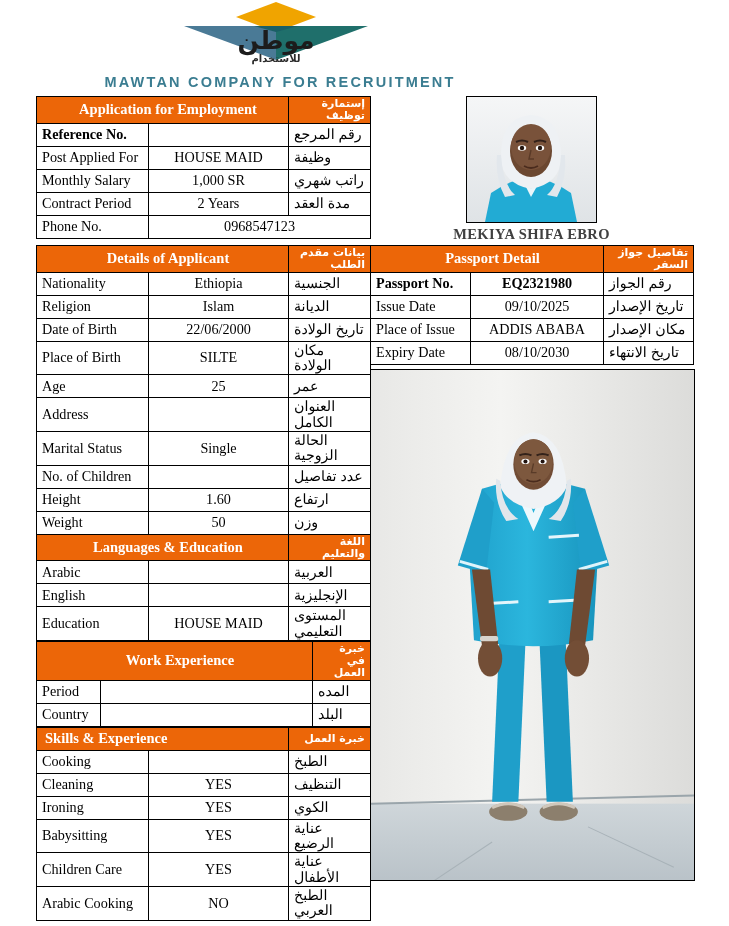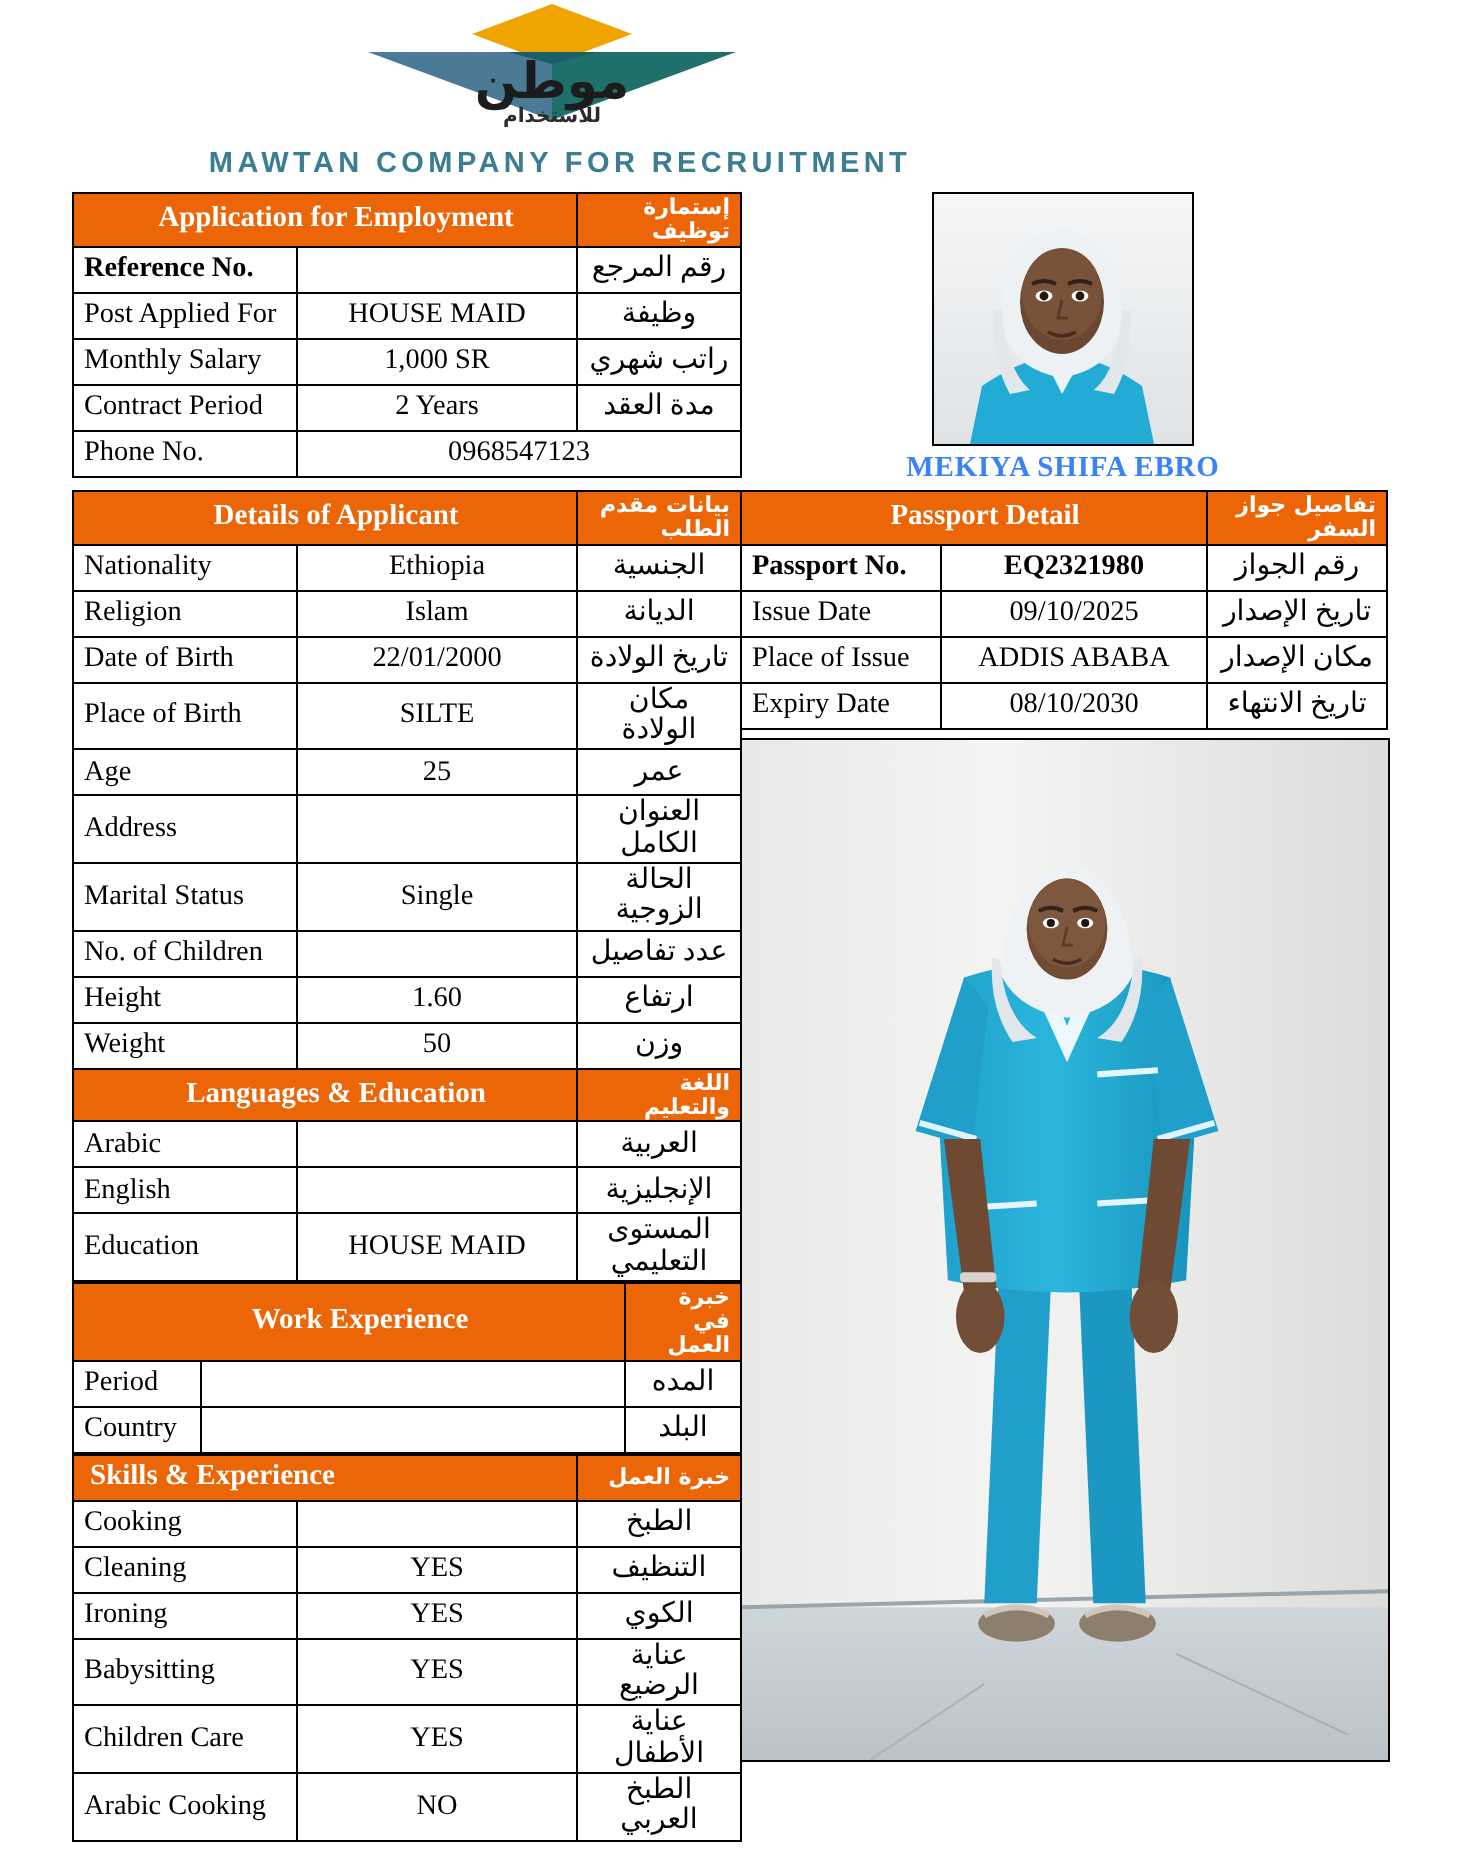--- a/index.html
+++ b/index.html
@@ -115,24 +115,24 @@
   .band .band-ar {
     font-family: "DejaVu Sans", sans-serif;
     font-size: 11px;
     font-weight: bold;
     text-align: right;
     direction: rtl;
   }
   .lbl { text-align: left; }
   .val { text-align: center; }
   .ar {
-    font-family: Liberation Serif, serif;
+    font-family: Liberation Sans, sans-serif;
     font-size: 10.5px;
     direction: rtl;
-    text-align: center;
+    text-align: left;
     line-height: 1.15;
     margin-top: 16px;
   }
   .bold { font-weight: bold; }
 
   
   .photo-frame {
     border: 1px solid #000;
     background: #f2f2f2;
     position: relative;
@@ -144,21 +144,21 @@
     margin: 0 auto;
   }
   #applicant-name {
     text-align: center;
     font-family: "Liberation Serif", serif;
     font-weight: bold;
     font-size: 14.5px;
     letter-spacing: 0.4px;
     padding-top: 3px;
     padding-bottom: 2px;
-    color: #3b82f6;
+    color: #404040;
   }
   #fullbody-frame {
     width: 100%;
     height: 510px;
     margin-top: 4px;
   }
   svg.photo { display: block; width: 100%; height: 100%; }
 </style>
 </head>
 <body>
@@ -279,21 +279,21 @@
             <td class="val">Ethiopia</td>
             <td class="ar">الجنسية</td>
           </tr>
           <tr>
             <td class="lbl">Religion</td>
             <td class="val">Islam</td>
             <td class="ar">الديانة</td>
           </tr>
           <tr>
             <td class="lbl">Date of Birth</td>
-            <td class="val">22/01/2000</td>
+            <td class="val">22/06/2000</td>
             <td class="ar">تاريخ الولادة</td>
           </tr>
           <tr>
             <td class="lbl">Place of Birth</td>
             <td class="val">SILTE</td>
             <td class="ar">مكان الولادة</td>
           </tr>
           <tr>
             <td class="lbl">Age</td>
             <td class="val">25</td>

